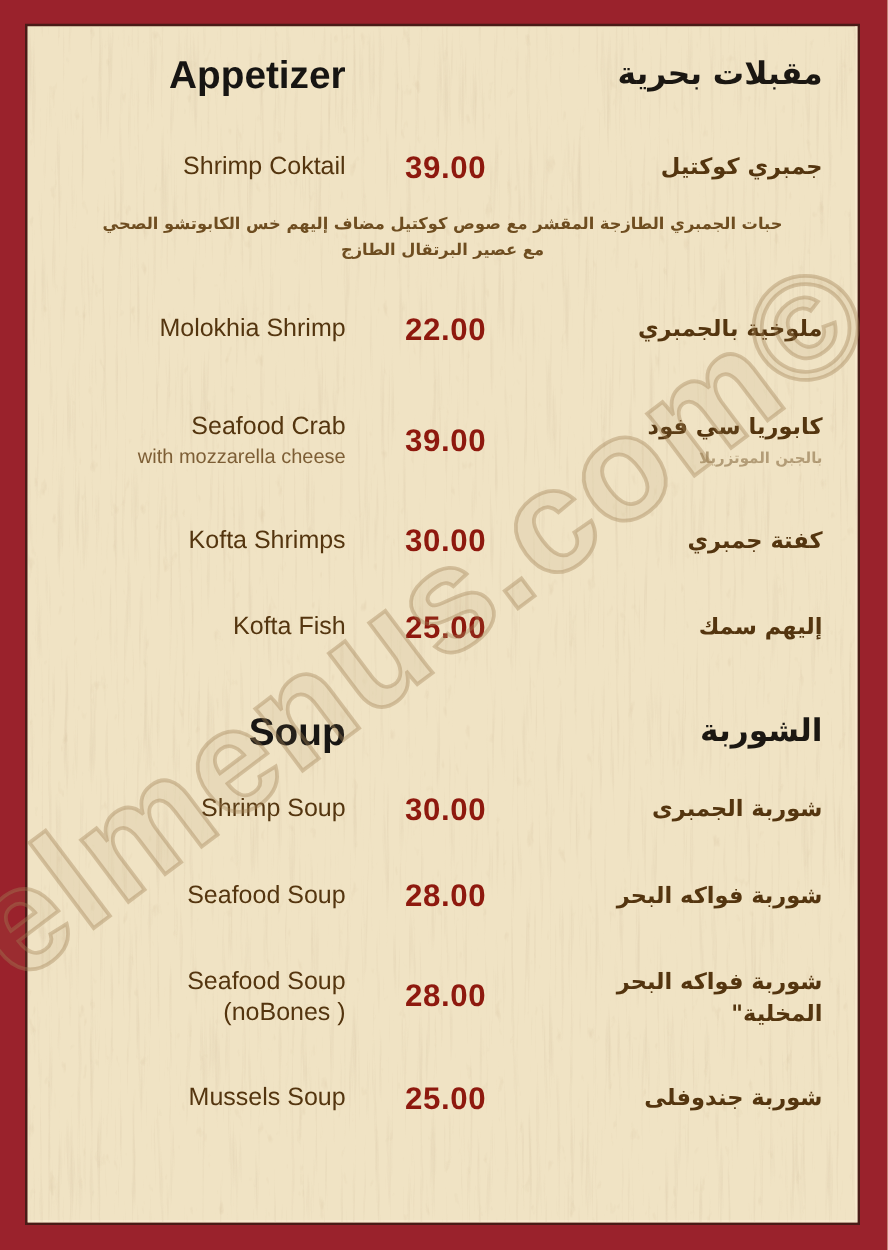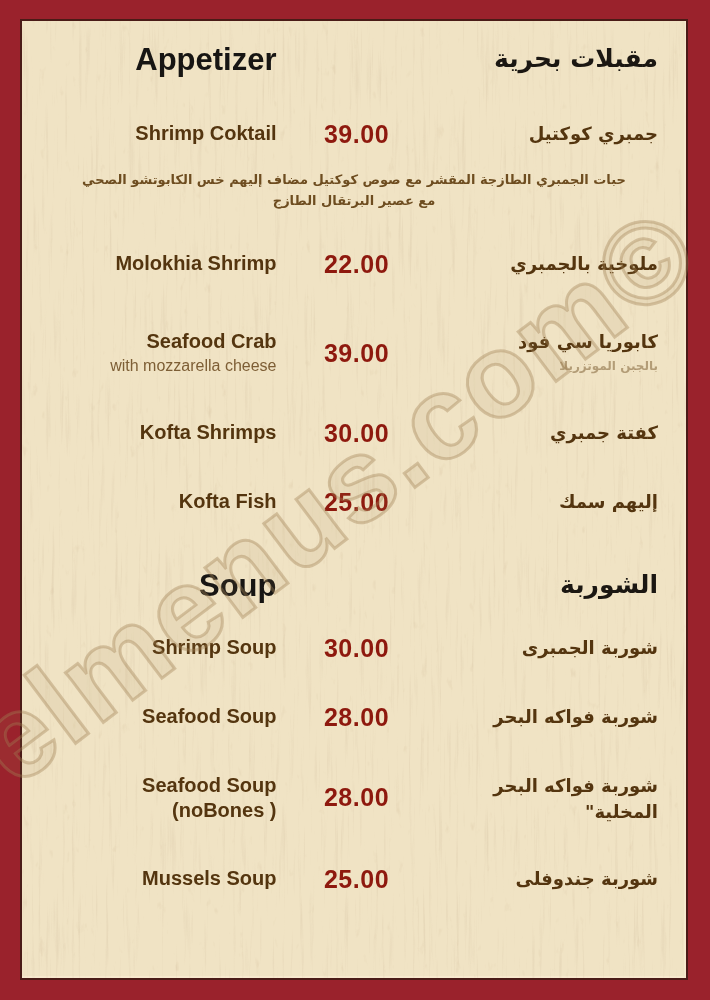--- a/index.html
+++ b/index.html
@@ -23,21 +23,21 @@
   .col-price{flex:0 0 160px;text-align:center;}
   .col-ar{flex:1 1 0;text-align:right;direction:rtl;}
   .section-title-en{
     font-size:31px;font-weight:bold;color:#171513;letter-spacing:0px;line-height:1.1;
   }
   .section-title-ar{
     font-family:"DejaVu Sans","Liberation Sans",sans-serif;
     font-size:25px;font-weight:bold;color:#1b1712;line-height:1.3;
   }
   .item-name-en{
-    font-size:20px;font-weight:bold;color:#54350f;line-height:1.25;
+    font-size:20px;font-weight:normal;color:#54350f;line-height:1.25;
   }
   .item-sub-en{
     font-size:16px;font-weight:normal;color:#7d5e35;line-height:1.3;margin-top:2px;
   }
   .item-price{
     font-size:25px;font-weight:bold;color:#8e190e;line-height:1.1;letter-spacing:0.5px;
   }
   .price-offset{padding-top:11px;}
   .item-name-ar{
     font-family:"DejaVu Sans","Liberation Sans",sans-serif;

